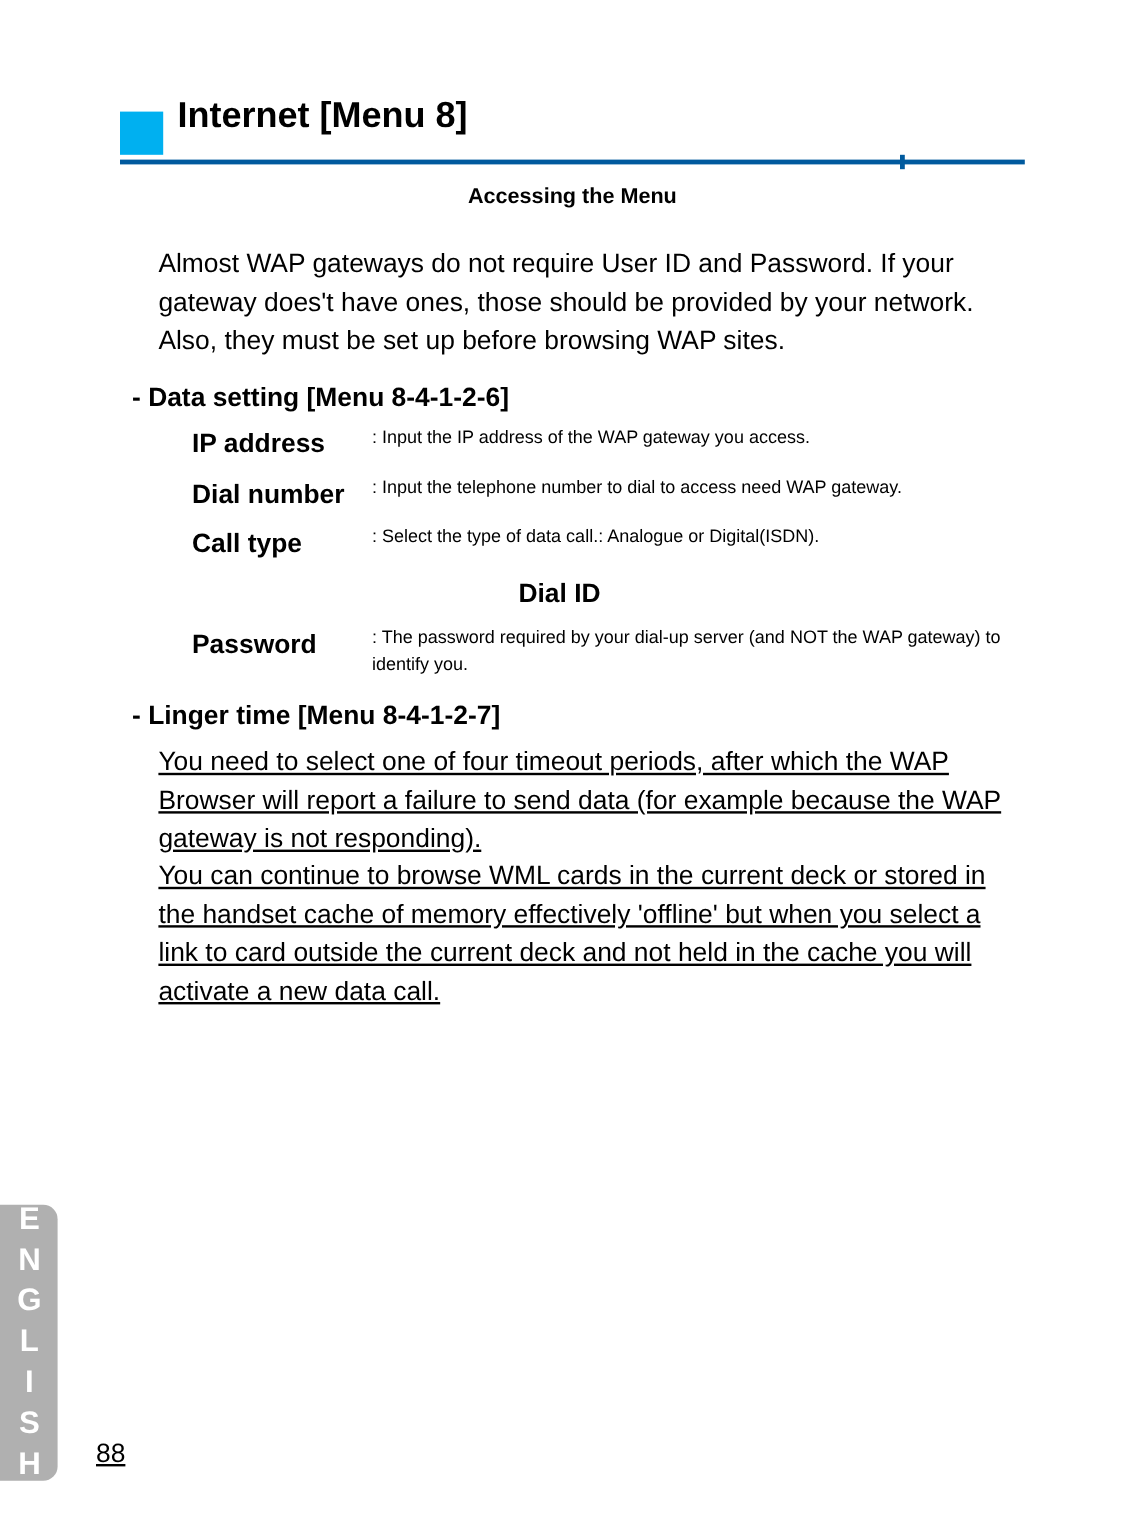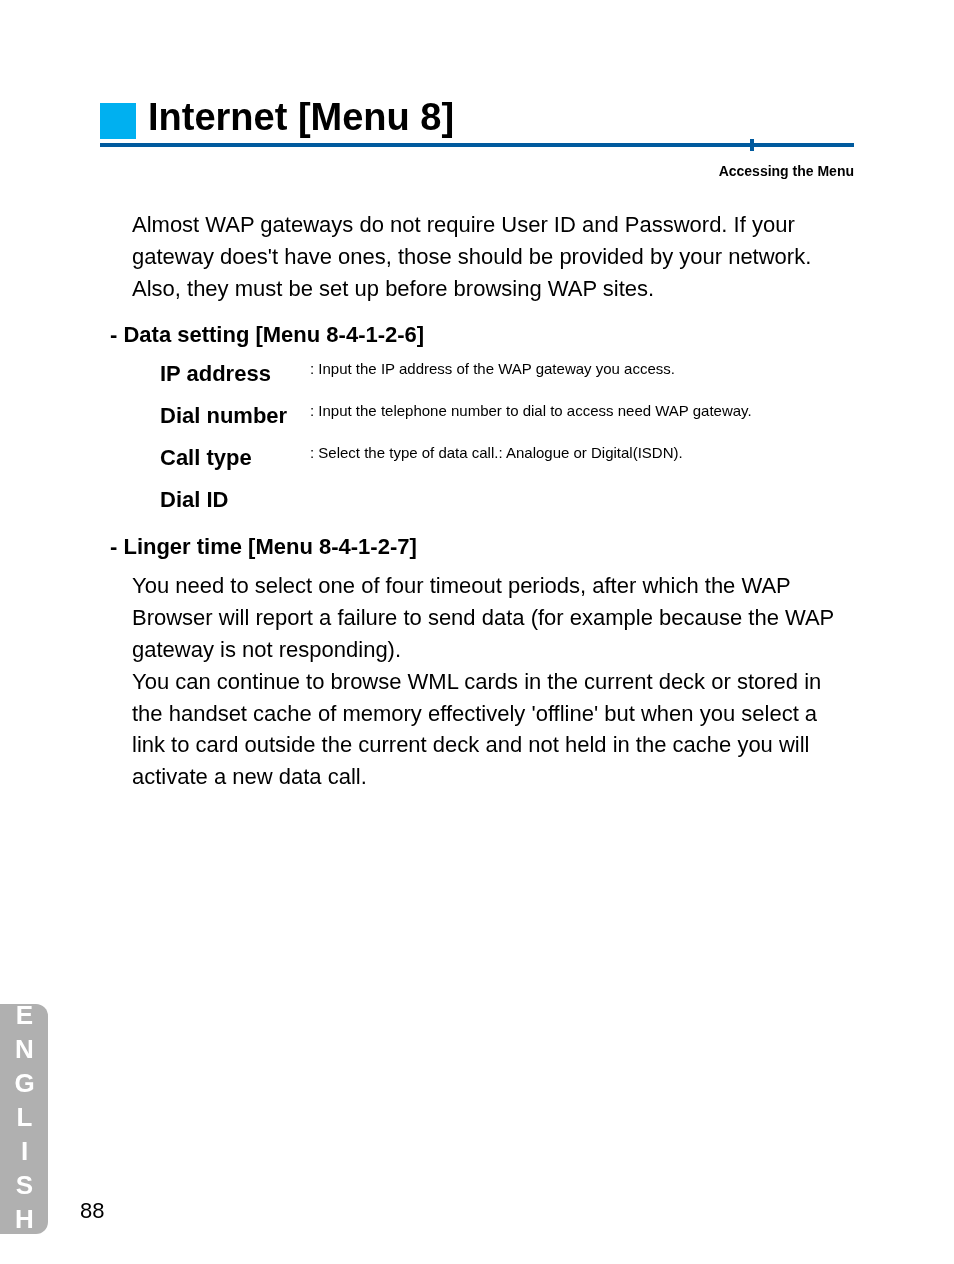--- a/index.html
+++ b/index.html
@@ -28,38 +28,37 @@
   }
   .title-box {
     width: 36px;
     height: 36px;
     background: #00b0f0;
     display: inline-block;
     margin-right: 12px;
     margin-bottom: 4px;
   }
   .title-text {
-    font-size: 38px;
+    font-size: 30px;
     font-weight: bold;
     line-height: 1.1;
-    padding-bottom: 4px;
-    margin-top: 17px;
+    padding-bottom: 20px;
   }
   .title-tick {
     position: absolute;
     right: 100px;
     bottom: -8px;
     width: 4px;
     height: 12px;
     background: #005a9e;
   }
   .subhead {
-    text-align: right;
+    text-align: center;
     font-weight: bold;
-    font-size: 14px;
+    font-size: 18px;
     margin-top: 16px;
     margin-bottom: 30px;
   }
   .section {
     margin-left: 10px;
     margin-bottom: 18px;
   }
   .sec-heading {
     font-weight: bold;
     font-size: 22px;
@@ -71,20 +70,21 @@
     margin-left: 22px;
   }
   .def-table {
     margin-left: 50px;
     margin-top: 10px;
   }
   .def-row {
     display: flex;
     align-items: flex-start;
     margin-bottom: 10px;
+    justify-content: center;
   }
   .def-term {
     font-weight: bold;
     font-size: 22px;
     width: 150px;
     flex-shrink: 0;
     line-height: 1.45;
   }
   .def-desc {
     font-size: 15px;
@@ -113,20 +113,21 @@
   .side-tab span {
     writing-mode: vertical-rl;
     text-orientation: upright;
     letter-spacing: 4px;
   }
   .page-num {
     position: absolute;
     left: 80px;
     bottom: 40px;
     font-size: 22px;
+    text-decoration: underline;
   }
 </style>
 </head>
 <body>
 
 <div class="page">
 
   <div class="title-row">
     <span class="title-box"></span>
     <span class="title-text">Internet [Menu 8]</span>
@@ -150,26 +151,30 @@
         <div class="def-term">Dial number</div>
         <div class="def-desc">: Input the telephone number to dial to access need WAP gateway.</div>
       </div>
       <div class="def-row">
         <div class="def-term">Call type</div>
         <div class="def-desc">: Select the type of data call.: Analogue or Digital(ISDN).</div>
       </div>
       <div class="def-row">
         <div class="def-term">Dial ID</div>
       </div>
+      <div class="def-row">
+        <div class="def-term">Password</div>
+        <div class="def-desc">: The password required by your dial-up server (and NOT the WAP gateway) to identify you.</div>
+      </div>
     </div>
   </div>
 
   <div class="section">
     <div class="sec-heading">- Linger time [Menu 8-4-1-2-7]</div>
-    <div class="sec-body" style="white-space:pre-line;">You need to select one of four timeout periods, after which the WAP Browser will report a failure to send data (for example because the WAP gateway is not responding).
+    <div class="sec-body" style="white-space:pre-line;text-decoration:underline;">You need to select one of four timeout periods, after which the WAP Browser will report a failure to send data (for example because the WAP gateway is not responding).
 You can continue to browse WML cards in the current deck or stored in the handset cache of memory effectively 'offline' but when you select a link to card outside the current deck and not held in the cache you will activate a new data call.</div>
   </div>
 
   <div class="side-tab">
     <span>ENGLISH</span>
   </div>
 
   <div class="page-num">88</div>
 
 </div>

